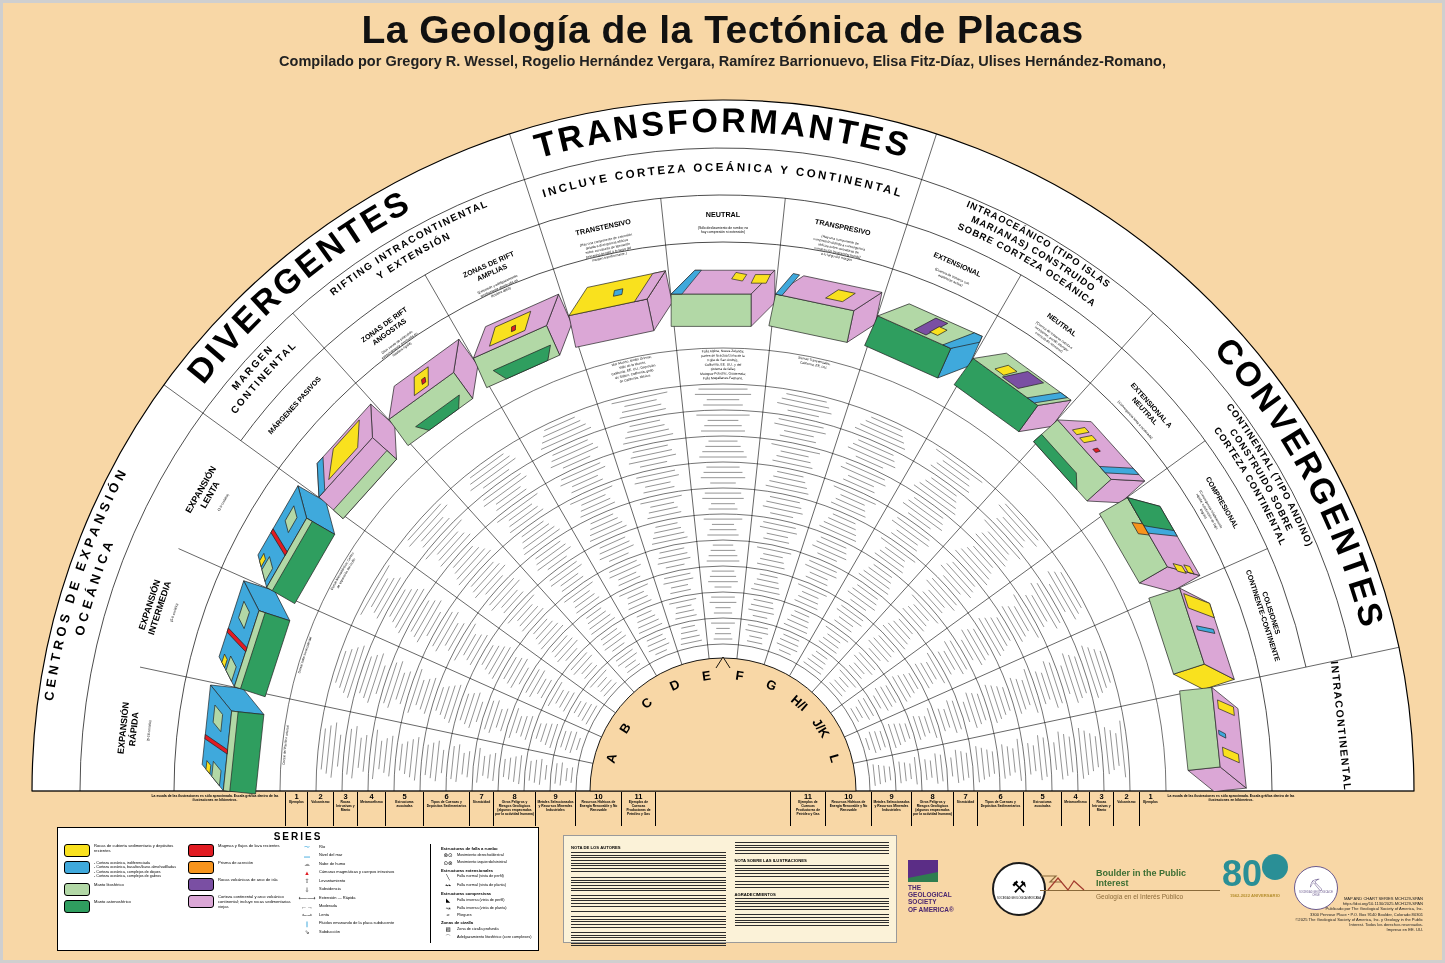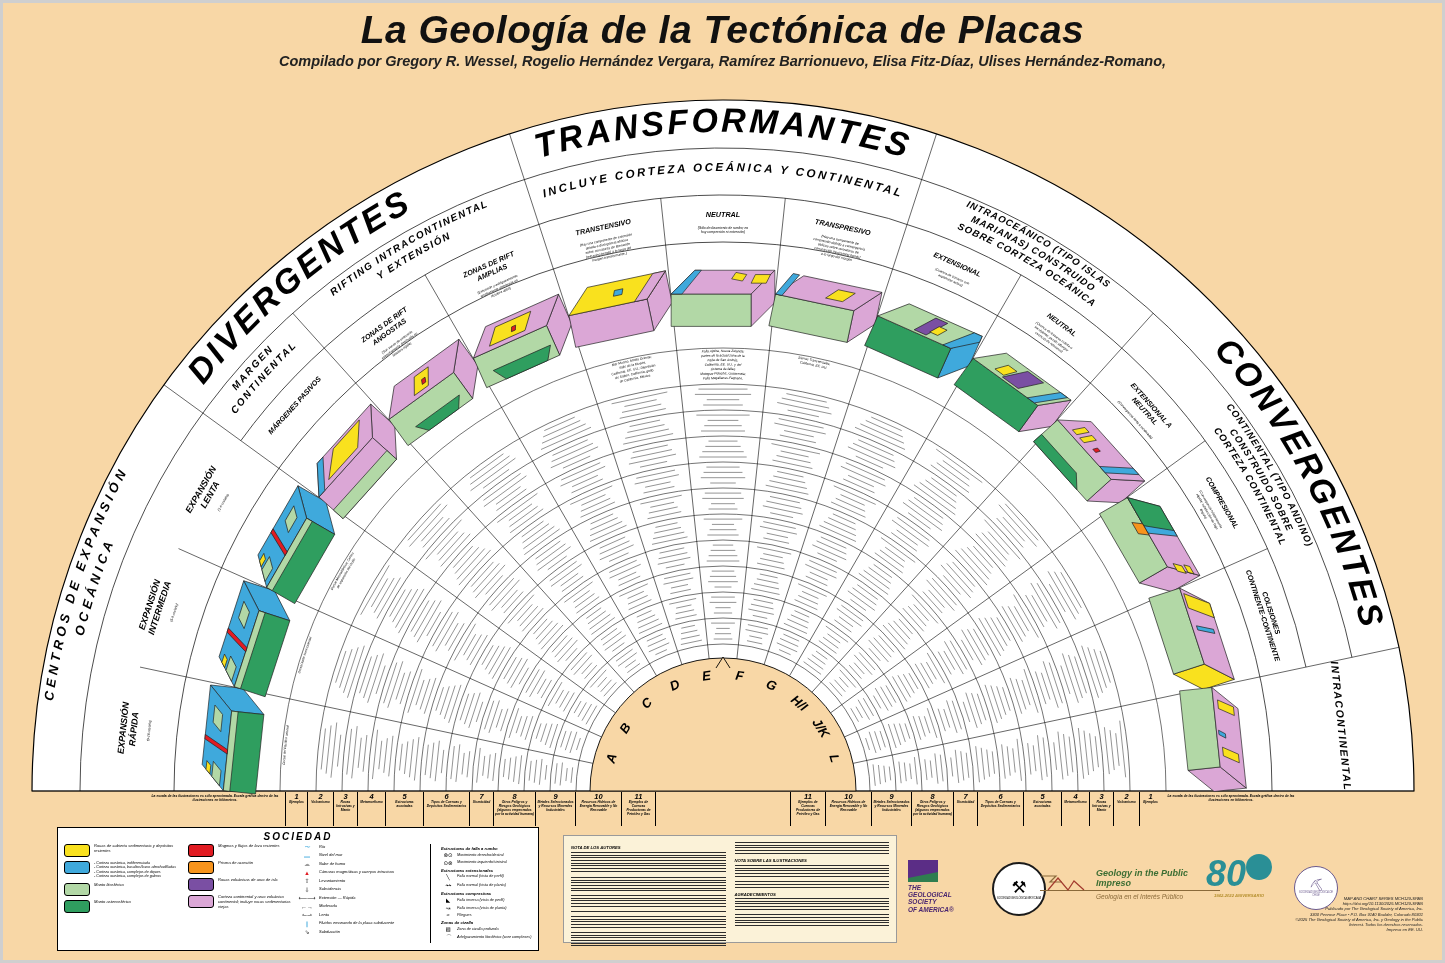--- a/index.html
+++ b/index.html
@@ -1,17 +1,17 @@
 <!DOCTYPE html>
 <html><head>
 <meta charset="utf-8">
 <style>
   html,body{margin:0;padding:0;width:1445px;height:963px;overflow:hidden;
     font-family:"Liberation Sans","DejaVu Sans",sans-serif;}
-  .poster{position:absolute;inset:0;background:#f8d7a6;box-shadow:inset 0 0 0 3px #cfcfcf;font-style:italic;}
+  .poster{position:absolute;inset:0;background:#f8d7a6;box-shadow:inset 0 0 0 3px #cfcfcf;}
   .hdr{position:absolute;left:0;top:8px;width:100%;text-align:center;z-index:3;}
   .hdr h1{margin:0;font-size:39px;font-weight:bold;color:#111;letter-spacing:.5px;}
   .hdr .by{font-size:14.5px;font-weight:bold;color:#222;line-height:18px;}
   svg#fan{position:absolute;left:0;top:0;z-index:1;}
   
   .band{position:absolute;top:792px;display:flex;z-index:2;}
   .cell{border-left:.7px solid #000;height:34px;box-sizing:border-box;
     text-align:center;padding:1px 1px 0 1px;overflow:hidden;}
   .cell:last-child{border-right:.7px solid #000;}
   .cell .num{font-size:7.5px;font-weight:bold;line-height:8px;}
@@ -50,21 +50,21 @@
   .gsabox:after{content:"";position:absolute;left:0;bottom:0;width:100%;height:10px;
     background:#2f7d4f;clip-path:polygon(0 100%,100% 100%,100% 0,0 60%);}
   .gsat{font-size:6.5px;font-weight:bold;color:#4a2670;line-height:7.2px;margin-top:2px;}
   .seal{position:absolute;border-radius:50%;border:2.4px solid #1a1a1a;display:flex;
     align-items:center;justify-content:center;flex-direction:column;background:#fff;}
   .seal .pick{font-size:17px;}
   .seal .sealname{font-size:2.6px;text-align:center;line-height:2.9px;}
   .gpi{position:absolute;left:140px;top:16px;width:180px;}
   .gpi .en{font-size:9px;font-weight:bold;color:#3c6e33;}
   .gpi .es{font-size:6.5px;color:#8a6a3a;border-top:.8px solid #8a6a3a;margin-top:2px;padding-top:1.5px;}
-  .an80{position:absolute;left:296px;top:2px;width:86px;text-align:center;}
+  .an80{position:absolute;left:312px;top:2px;width:86px;text-align:center;}
   .an80 .n{font-size:36px;font-weight:bold;color:#2a8f96;line-height:38px;}
   .an80 .globe{display:inline-block;width:26px;height:26px;border-radius:50%;background:#2a8f96;
     color:#fff;font-size:5px;vertical-align:super;}
   .an80 .b{font-size:4.2px;color:#b58f2e;font-weight:bold;}
   .fineprint{position:absolute;right:22px;top:896px;width:132px;text-align:right;z-index:3;
     font-size:4.1px;line-height:5.2px;color:#222;}
 </style>
 </head>
 <body>
 
@@ -1088,21 +1088,21 @@
         <div class="lbl">Volcanismo</div>
       </div>
       <div class="cell" style="width: 22px;">
         <div class="num">1</div>
         <div class="lbl">Ejemplos</div>
       </div>
       <div class="scalecell" style="width: 140px;">La escala de las ilustraciones es sólo aproximada. Escala gráfica dentro de las ilustraciones en kilómetros.</div>
     </div>
 
   <div class="legend">
-    <div class="lt">SOCIEDAD</div>
+    <div class="lt">SERIES</div>
     <div class="lgbody">
       <div class="lgcol" id="lg-col1" style="width:118px">
           <div class="swrow">
             <div class="sw" style="background: rgb(249, 225, 30);"></div>
             <div class="swl">Rocas de cubierta sedimentaria y depósitos recientes</div>
           </div>
           <div class="swrow">
             <div class="sw" style="background: rgb(63, 169, 220);"></div>
             <div class="swl">
               <div class="subi">- Corteza oceánica, indiferenciada</div>
@@ -1260,21 +1260,21 @@
     </div>
     <div class="seal" style="left:92px;top:10px;width:50px;height:50px">
       <div class="pick">⚒</div>
       <div class="sealname">SOCIEDAD GEOLÓGICA MEXICANA</div>
     </div>
     <div class="gpi">
       <svg width="52" height="26" viewBox="0 0 52 26" style="float:left;margin-right:4px">
         <polyline points="1,8 16,8 10,14 22,14" fill="none" stroke="#8a6a3a" stroke-width="1.2"></polyline>
         <polyline points="8,22 18,10 28,22 34,13 44,22" fill="none" stroke="#a33b2e" stroke-width="1.2"></polyline>
       </svg>
-      <div class="en">Geology in the Public Impreso</div>
+      <div class="en">Boulder in the Public Interest</div>
       <div class="es">Geología en el Interés Público</div>
     </div>
     <div class="an80">
       <span class="n">80</span><span class="globe"></span>
       <div class="b">1942-2022 ANIVERSARIO</div>
     </div>
     <div class="seal" style="left:394px;top:14px;width:42px;height:42px;border-width:1.4px;border-color:#6b5a8e">
       <div class="pick" style="font-size:12px;color:#6b5a8e">⛏</div>
       <div class="sealname" style="color:#6b5a8e">SOCIEDAD GEOLÓGICA DE CHILE</div>
     </div>

